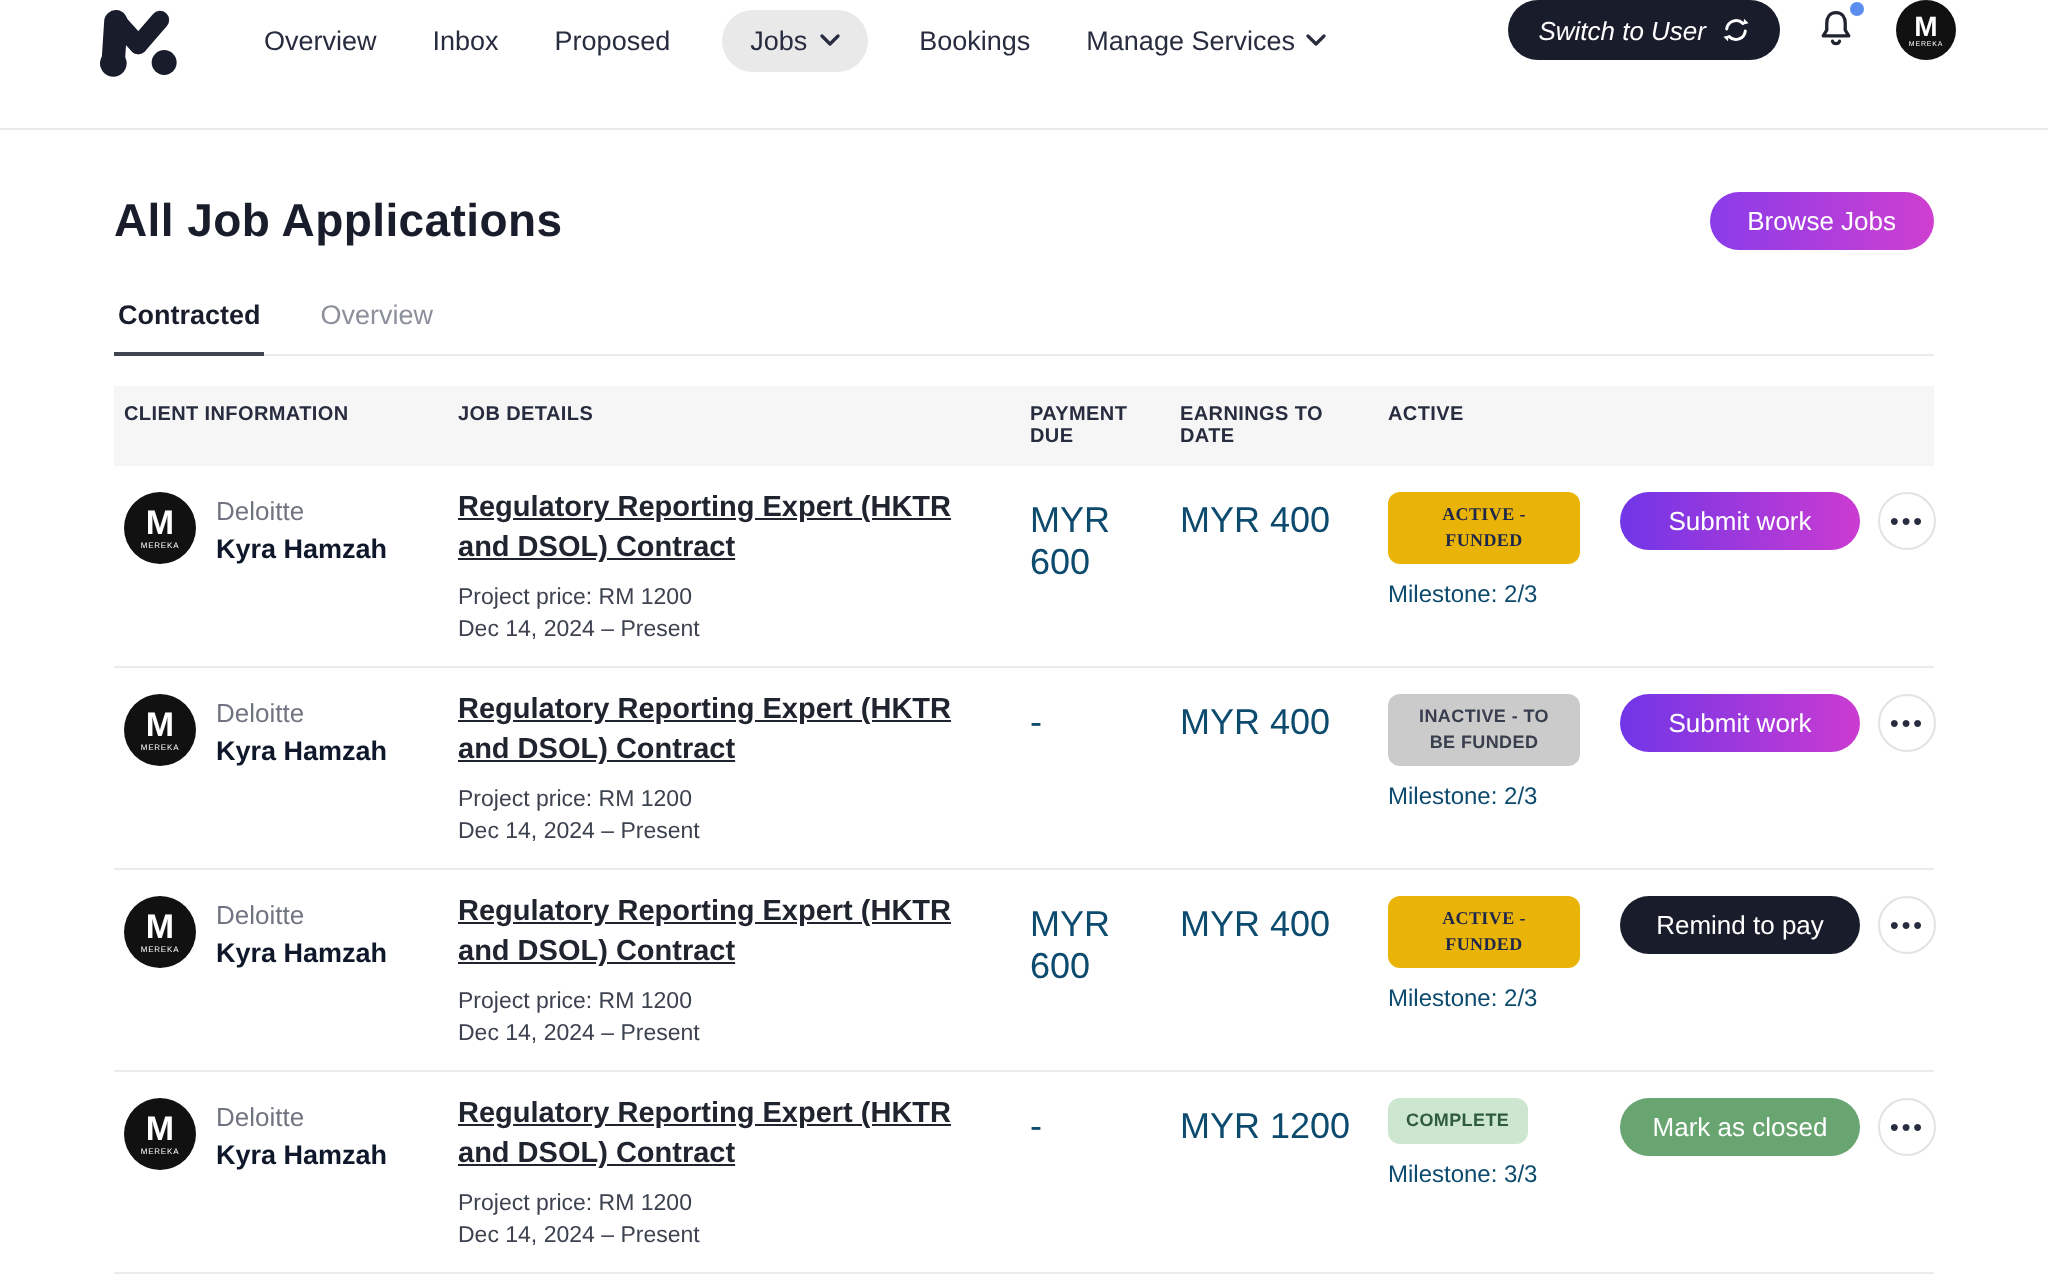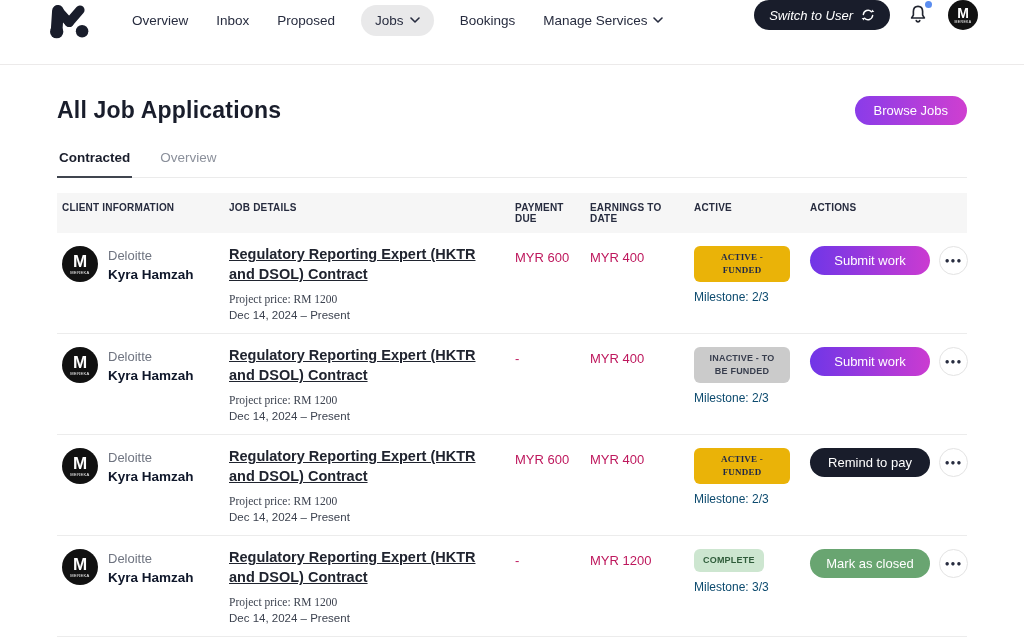--- a/index.html
+++ b/index.html
@@ -49,22 +49,22 @@
   .client { display: flex; gap: 10px; }
   .avatar-row { width: 36px; height: 36px; flex: 0 0 36px; }
   .avatar-row .av-m { font-size: 17px; font-weight: 700; }
   .avatar-row .av-sub { font-size: 4px; letter-spacing: 0.4px; margin-top: 1px; }
   .client-company { font-size: 13px; color: #6f7480; margin-top: 2px; }
   .client-name { font-size: 13.5px; font-weight: 700; color: #0f172a; margin-top: 4px; }
   .job-cell { padding-right: 34px; margin-top: -2px; }
   .job-title { font-size: 14.5px; font-weight: 700; color: #20242f; text-decoration: underline;
     line-height: 1.4; cursor: pointer; display: inline; }
   .job-meta { font-size: 11.5px; color: #3c424f; margin-top: 4px; }
-  .job-meta.first { margin-top: 8px; font-family: Liberation Serif, serif; }
-  .money-cell { font-size: 13px; color: #be185d; padding-top: 4px; }
+  .job-meta.first { margin-top: 8px; }
+  .money-cell { font-size: 18px; color: #0c4a6e; padding-top: 4px; }
   .badge { display: inline-block; border-radius: 6px; padding: 5px 9px; font-size: 9px; font-weight: 700;
     letter-spacing: 0.2px; text-align: center; line-height: 1.45; max-width: 96px; }
   .badge-active { background: #eab308; color: #1d2749; font-family: Liberation Serif, serif; }
   .badge-inactive { background: #cbcbcb; color: #383e4e; }
   .badge-complete { background: #cde6d0; color: #2f5c3a; }
   .milestone { font-size: 12px; color: #0c4a6e; margin-top: 8px; }
   .actions-cell { display: flex; align-items: flex-start; gap: 9px; }
   .action-btn { width: 120px; height: 29px; border-radius: 15px; border: none; color: #fff;
     font-size: 13px; font-family: inherit; cursor: pointer; }
   .btn-gradient { background: linear-gradient(90deg, #7036e7 0%, #cb3bd1 100%); }
@@ -150,21 +150,20 @@
     <span class="tab">Overview</span>
   </div>
 
   <div class="table">
     <div class="thead grid-cols">
       <span class="th">CLIENT INFORMATION</span>
       <span class="th">JOB DETAILS</span>
       <span class="th">PAYMENT DUE</span>
       <span class="th">EARNINGS TO DATE</span>
       <span class="th">ACTIVE</span>
-      <span class="th">ACTIONS</span>
     </div>
 
     <div class="row grid-cols">
       <div class="cell client">
         <div class="avatar-circle avatar-row">
           <span class="av-m">M</span>
           <span class="av-sub">MEREKA</span>
         </div>
         <div>
           <div class="client-company">Deloitte</div>

